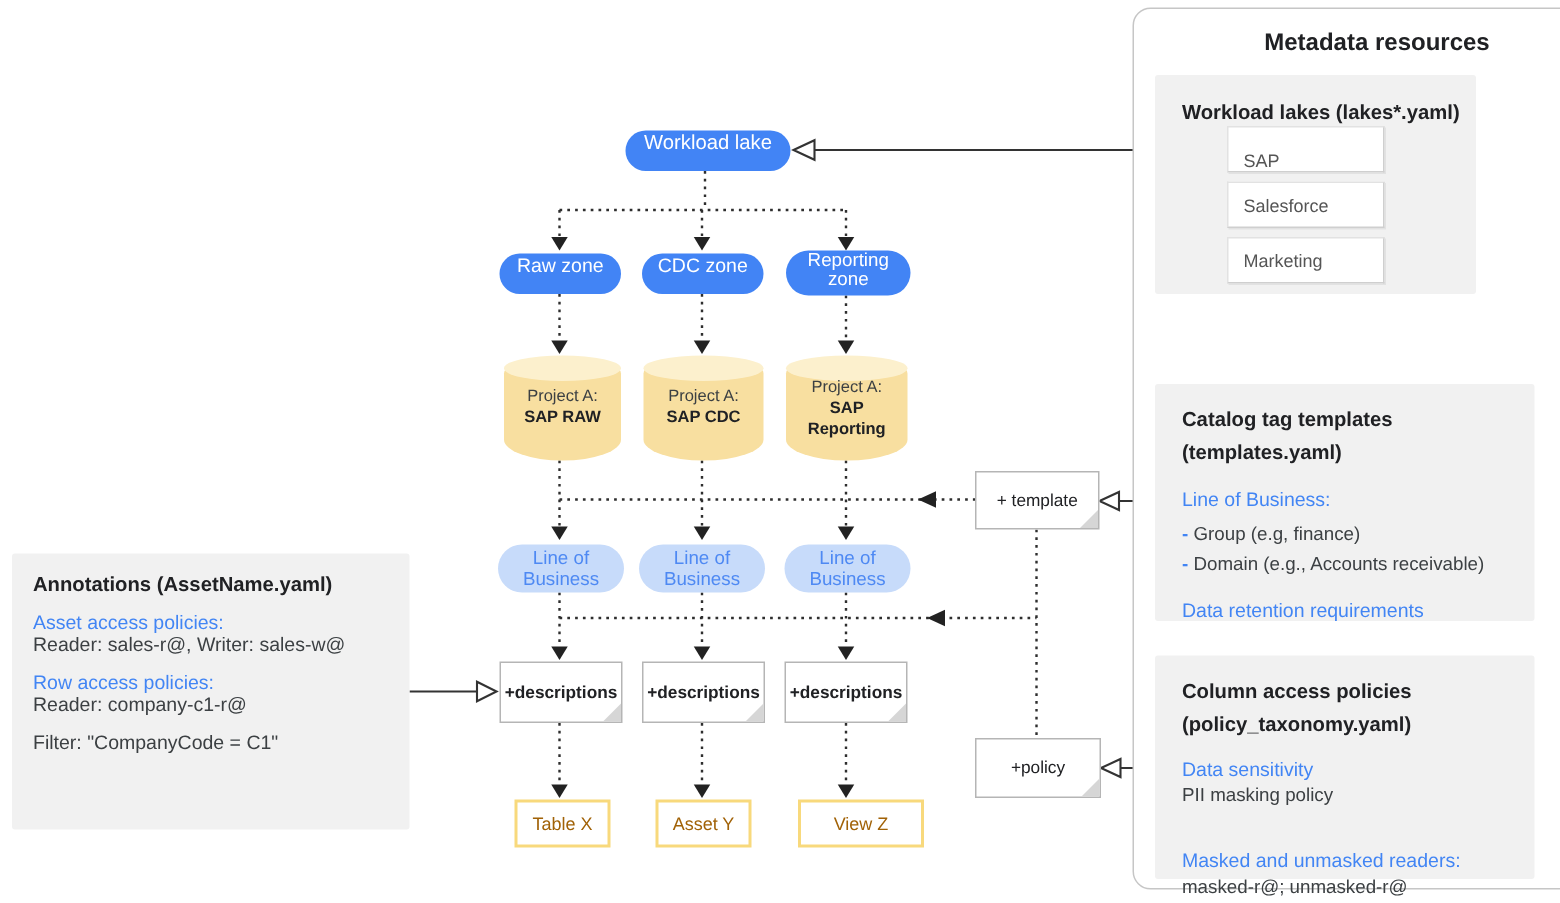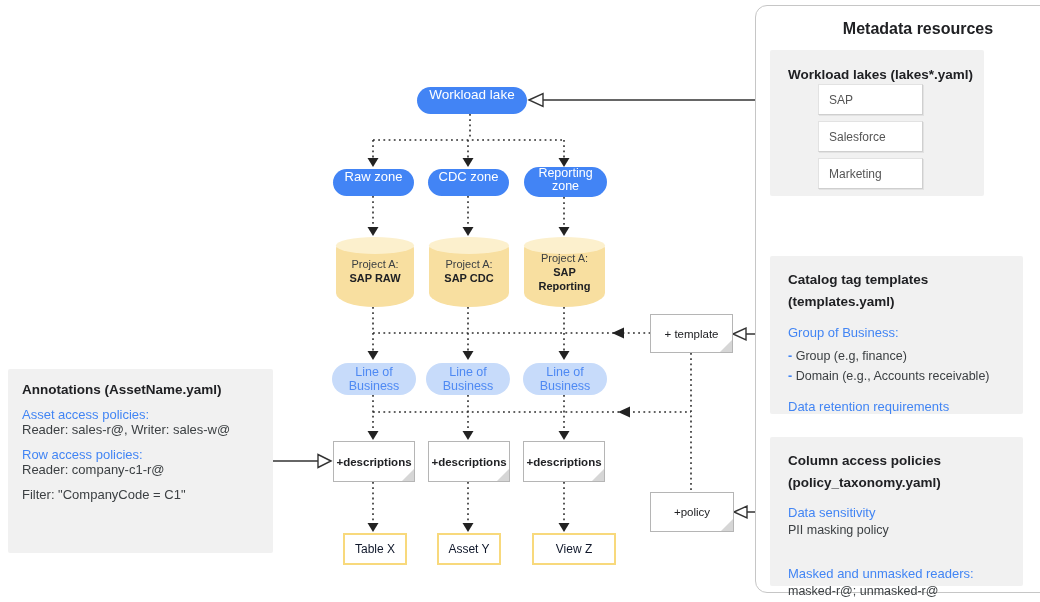--- a/index.html
+++ b/index.html
@@ -32,21 +32,21 @@
   
   .note { position:absolute; z-index:2; background:#fff; border:1px solid #b5b5b5;
           display:flex; align-items:center; justify-content:center; text-align:center;
           font-size:11.5px; color:#202124; }
   .note .fold { position:absolute; right:0; bottom:0; width:0; height:0;
                 border-left:12px solid transparent; border-bottom:12px solid #d6d6d6; }
   .note.bold { font-weight:600; }
 
   
   .tbox { position:absolute; z-index:2; background:#fff; border:2px solid #f8d97c;
-          display:flex; align-items:center; justify-content:center; font-size:12px; color:#0f172a; }
+          display:flex; align-items:center; justify-content:center; font-size:12px; color:#a16207; }
 
   
   .lpanel { position:absolute; z-index:2; left:8px; top:369px; width:265px; height:184px;
             background:#f1f1f1; padding:13px 10px 12px 14px; border-radius:2px; }
   .lpanel .title { font-size:13.5px; font-weight:700; color:#202124; margin-bottom:10px; }
   .lpanel .body { font-size:13px; line-height:1.6; margin-bottom:11px; }
   .lpanel .bhead { font-size:13px; font-weight:500; color:#4285f4; }
   .lpanel .val { font-size:13px; margin-bottom:10px; }
 
   
@@ -216,35 +216,35 @@
     <div class="bhead">Row access policies:</div>
     <div class="val">Reader: company-c1-r@</div>
     <div class="val" style="margin-top:4px; margin-bottom:0;">Filter: "CompanyCode = C1"</div>
   </div>
 
   <div class="rpanel">
     <div class="ptitle">Metadata resources</div>
 
     <div class="sect" style="left:14px; top:44px; width:214px; height:146px; padding:14px 0 0 18px;">
       <div class="stitle">Workload lakes (lakes*.yaml)</div>
-      <div class="card" style="left:48px; top:34px; width:105px; height:31px;">
+      <div class="card" style="left:48px; top:34px; width:105px; height:31px;align-items:flex-end;">
         <span>SAP</span>
       </div>
       <div class="card" style="left:48px; top:71px; width:105px; height:31px;">
         <span>Salesforce</span>
       </div>
       <div class="card" style="left:48px; top:108px; width:105px; height:31px;">
         <span>Marketing</span>
       </div>
     </div>
 
     <div class="sect" style="left:14px; top:250px; width:253px; height:158px; padding:13px 0 0 18px;">
       <div class="stitle">Catalog tag templates</div>
       <div class="stitle">(templates.yaml)</div>
-      <div class="bhead" style="margin-top:13px;">Group of Business:</div>
+      <div class="bhead" style="margin-top:13px;">Line of Business:</div>
       <div class="bullet" style="margin-top:7px;">
         <span class="dash">-</span>
         <span>Group (e.g, finance)</span>
       </div>
       <div class="bullet">
         <span class="dash">-</span>
         <span>Domain (e.g., Accounts receivable)</span>
       </div>
       <div class="bhead" style="margin-top:13px;">Data retention requirements</div>
     </div>

